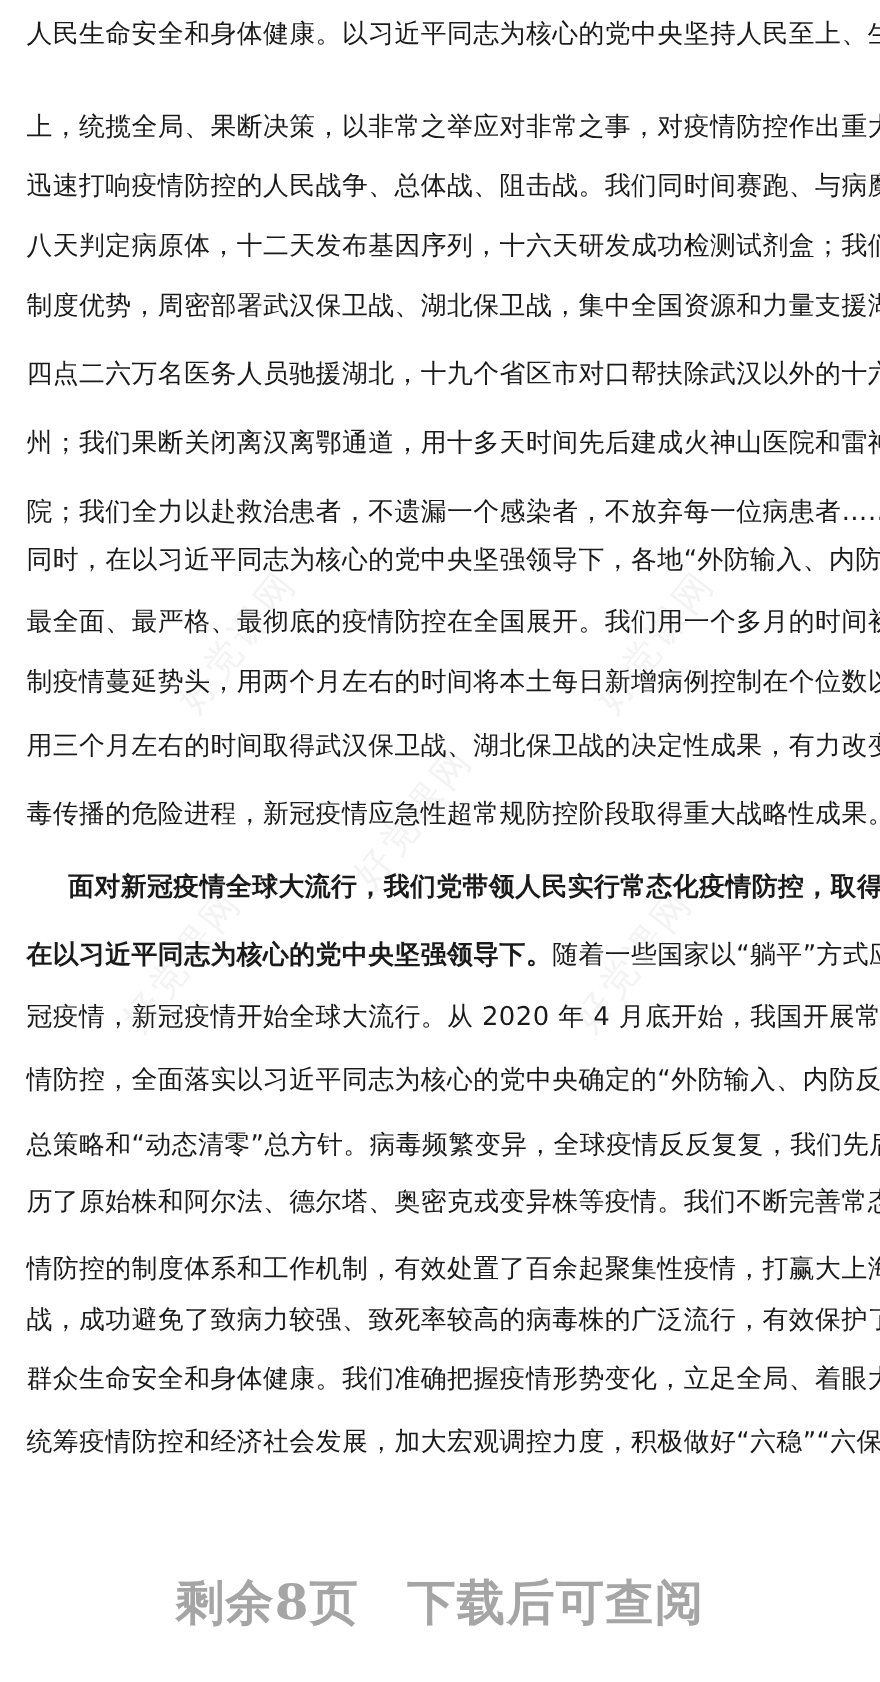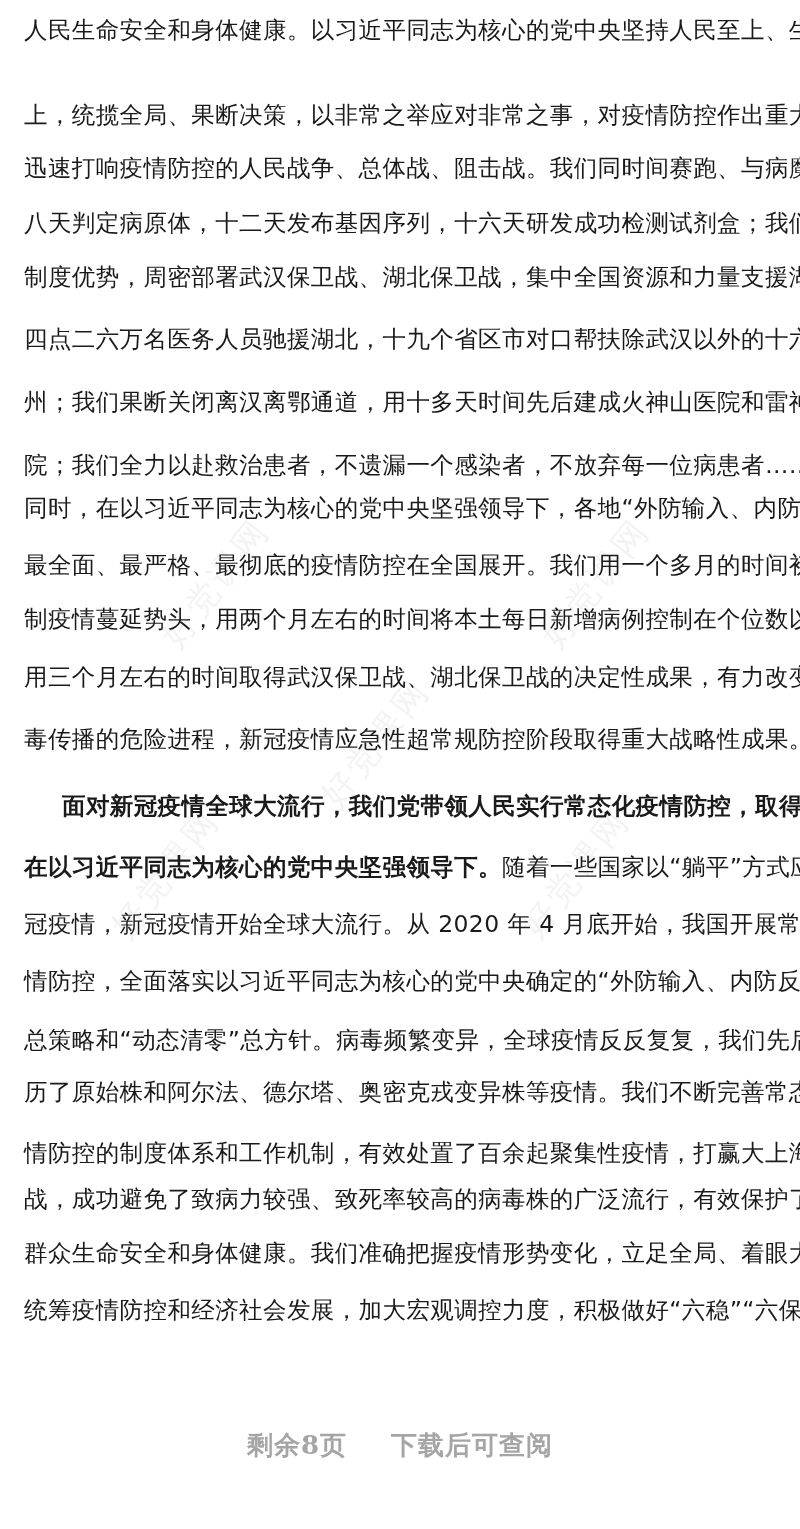--- a/index.html
+++ b/index.html
@@ -8,21 +8,21 @@
   .page { position:absolute; left:0; top:0; width:800px; height:1529px; }
   .line { position:absolute; left:24px; width:752px; font-size:23.5px; line-height:30px;
           white-space:nowrap; letter-spacing:0.4px; text-align:justify; text-align-last:justify; }
   .line.last { text-align-last:left; }
   .line.indent { left:62px; width:714px; }
   .bold { font-weight:bold; }
   .watermark { position:absolute; font-size:34px; color:rgba(200,200,200,0.22);
                transform:rotate(-52deg); white-space:nowrap; pointer-events:none;
                font-family:"DejaVu Sans", sans-serif; letter-spacing:4px; }
   .banner { position:absolute; left:0; width:800px; top:1428px; text-align:center;
-            font-size:26px; font-weight:bold; color:#a5a5a5; letter-spacing:1px;
+            font-size:44px; font-weight:bold; color:#a5a5a5; letter-spacing:1px;
             font-family:"DejaVu Serif", "Liberation Serif", serif; }
   .banner .gap { display:inline-block; width:44px; }
 </style>
 </head>
 <body>
 
 <div class="page">
 
   <div class="watermark" style="left:140px;top:560px;">好党课网</div>
   <div class="watermark" style="left:520px;top:560px;">好党课网</div>

